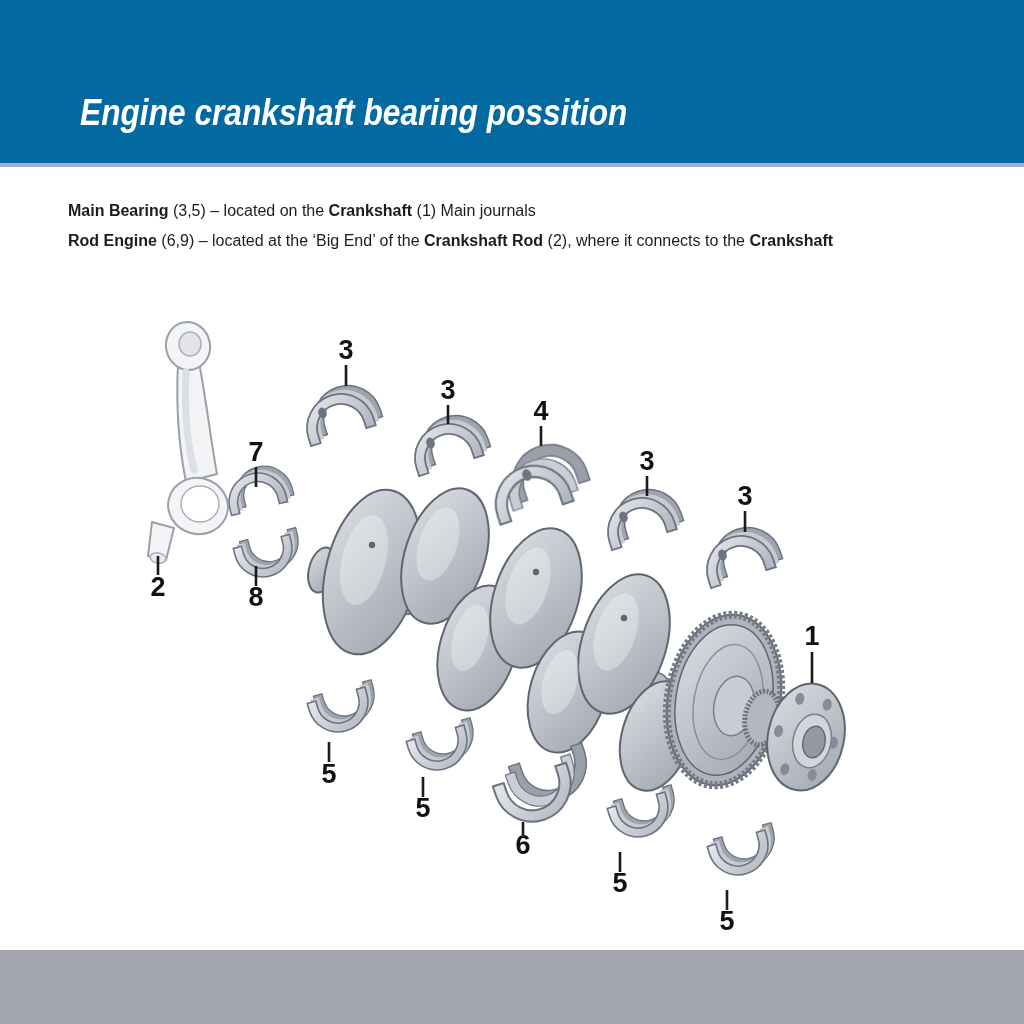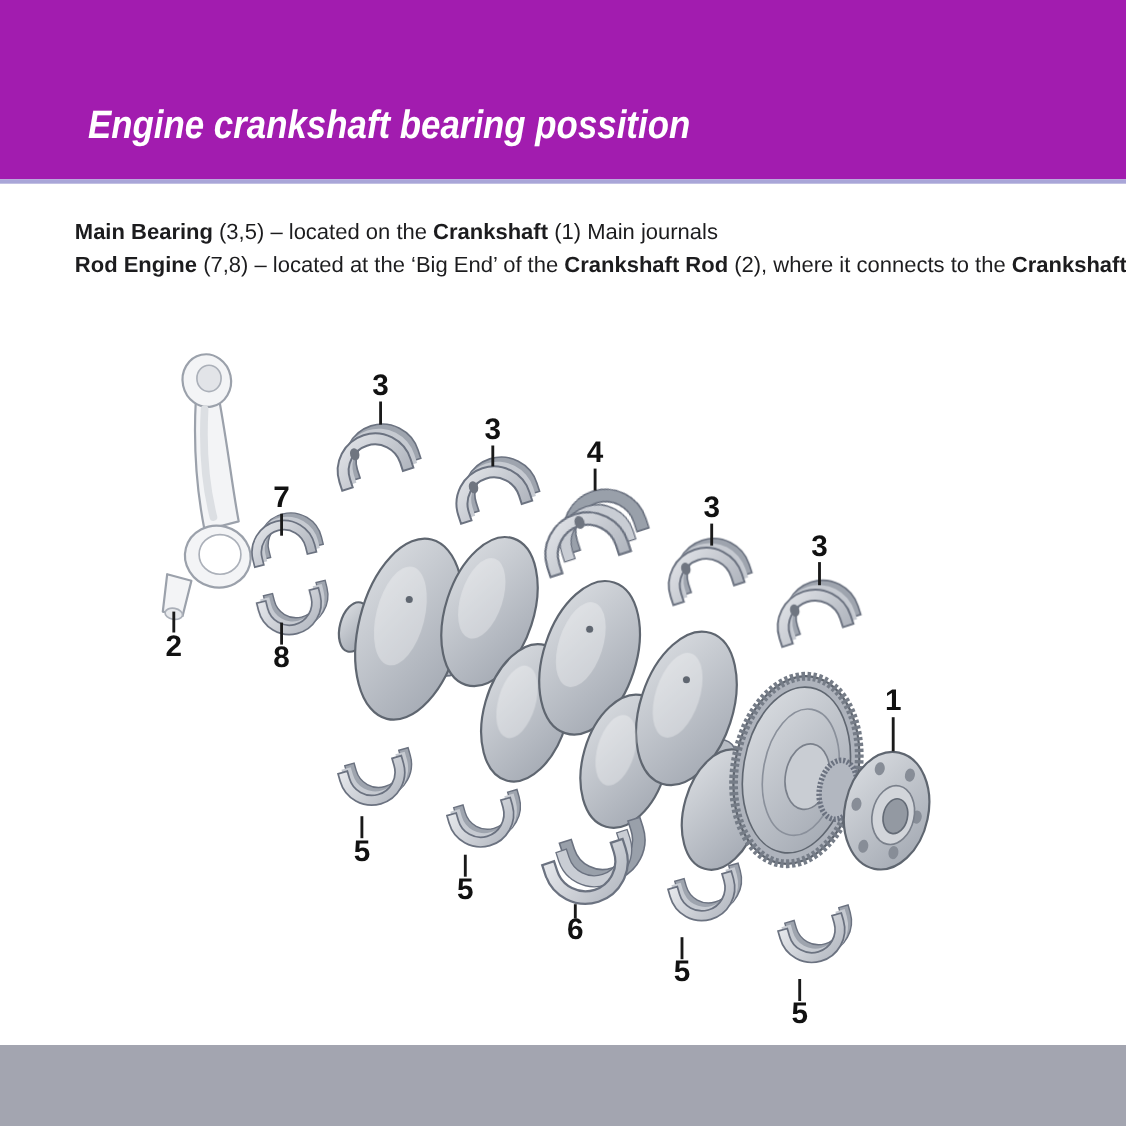--- a/index.html
+++ b/index.html
@@ -18,45 +18,45 @@
   }
   .page-title{
     position:absolute;left:80px;top:93px;margin:0;
     color:#ffffff;font-size:36px;line-height:40px;
     font-weight:700;font-style:italic;white-space:nowrap;
     transform:scaleX(0.88);transform-origin:left center;
     letter-spacing:0px;
   }
   .description{
     position:absolute;left:68px;top:196px;width:940px;
-    color:#1C1C1E;font-size:20px;
+    color:#1C1C1E;font-size:16px;
   }
   .text-line{white-space:nowrap;line-height:30px;}
   .text-line .b{font-weight:700;}
   .diagram-svg{position:absolute;left:0;top:0;width:1024px;height:1024px;}
   .part-label{
     font-family:"Liberation Sans",sans-serif;
     font-weight:700;font-size:27px;fill:#111111;
   }
   .footer{
     position:absolute;left:0;top:950px;width:1024px;height:74px;
     background:#A3A5B0;
   }
 </style>
 </head>
 <body>
 
-<div class="header" style="background: #a21caf;">
+<div class="header" style="background: #0369a1;">
   <h1 class="page-title" style="color: rgb(255, 255, 255);">Engine crankshaft bearing possition</h1>
 </div>
 <div class="header-underline" style="background: rgb(169, 166, 216);"></div>
 
 <div class="description" id="description" style="color: rgb(28, 28, 30);">
     <div class="text-line"><span class="b">Main Bearing</span><span> (3,5) – located on the </span><span class="b">Crankshaft</span><span> (1) Main journals</span></div>
-    <div class="text-line"><span class="b">Rod Engine</span><span> (7,8) – located at the ‘Big End’ of the </span><span class="b">Crankshaft Rod</span><span> (2), where it connects to the </span><span class="b">Crankshaft</span></div>
+    <div class="text-line"><span class="b">Rod Engine</span><span> (6,9) – located at the ‘Big End’ of the </span><span class="b">Crankshaft Rod</span><span> (2), where it connects to the </span><span class="b">Crankshaft</span></div>
   </div>
 
 <svg class="diagram-svg" viewBox="0 0 1024 1024" xmlns="http://www.w3.org/2000/svg">
   <defs>
     <linearGradient id="shellGrad" x1="0" y1="0" x2="1" y2="1">
       <stop offset="0" stop-color="#E6E8EC"></stop>
       <stop offset="1" stop-color="#AFB4BD"></stop>
     </linearGradient>
     <linearGradient id="crankGrad" x1="0" y1="0" x2="1" y2="1">
       <stop offset="0" stop-color="#DCDFE3"></stop>

